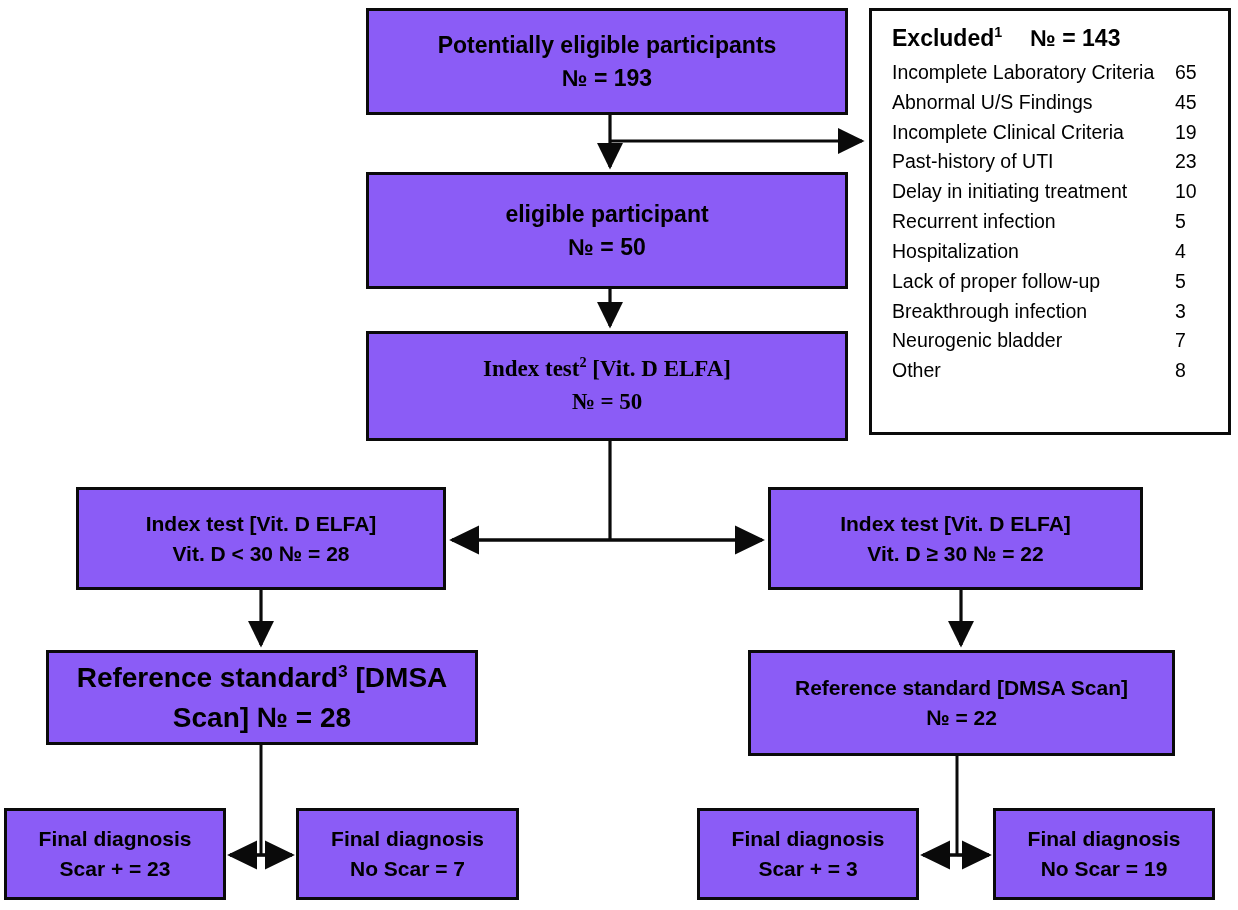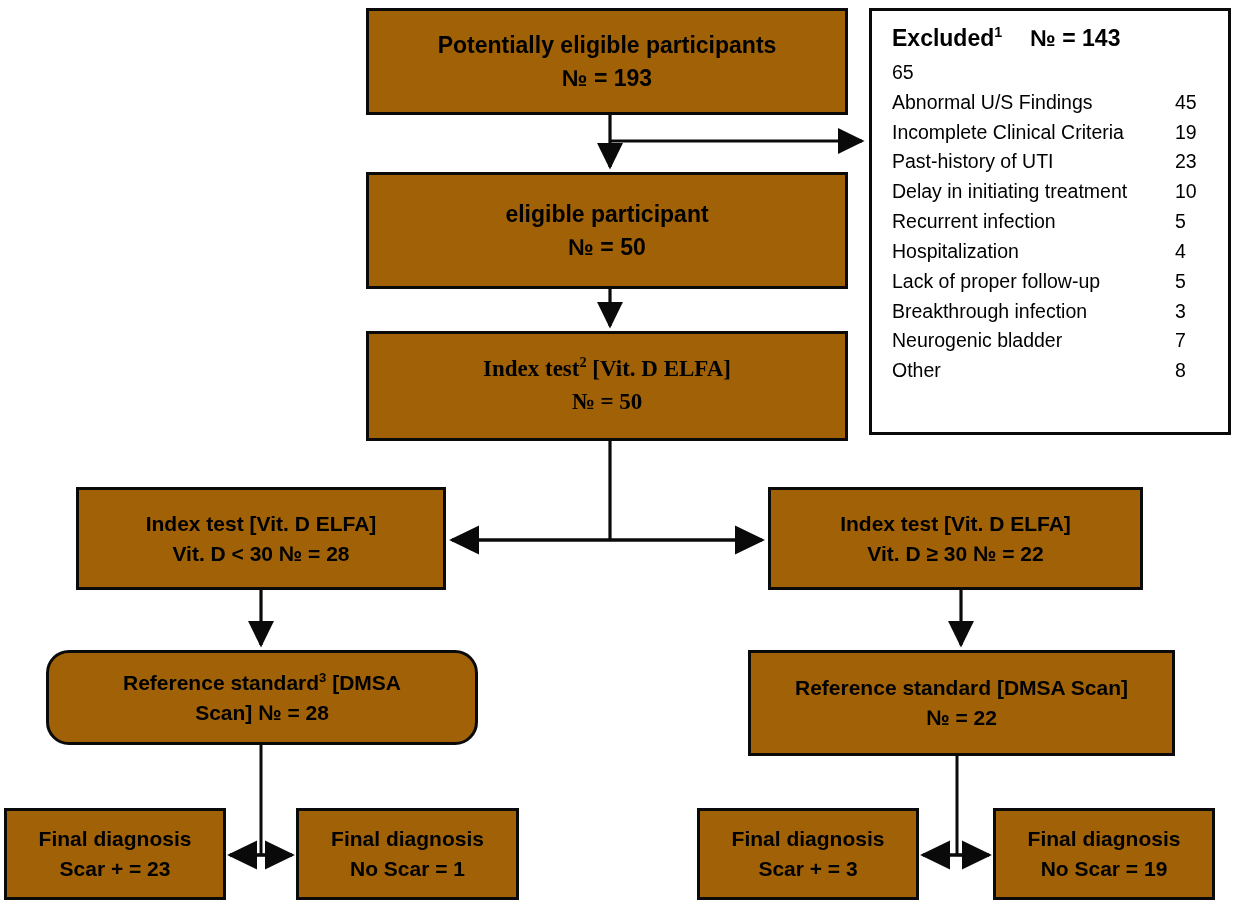--- a/index.html
+++ b/index.html
@@ -20,21 +20,21 @@
     left: 0;
     top: 0;
     width: 1238px;
     height: 910px;
     pointer-events: none;
   }
   .node {
     position: absolute;
     box-sizing: border-box;
     border: 3px solid #0a0a0a;
-    background: #a16207;
+    background: #8b5cf6;
     display: flex;
     flex-direction: column;
     align-items: center;
     justify-content: center;
     text-align: center;
     font-weight: bold;
     color: #000000;
     line-height: 1.42;
     z-index: 2;
   }
@@ -49,21 +49,21 @@
   }
 
   
   #node-potentially   { left: 366px;  top: 8px;   width: 482px; height: 107px; font-size: 23px; }
   #node-eligible      { left: 366px;  top: 172px; width: 482px; height: 117px; font-size: 23px; }
   #node-indextest     { left: 366px;  top: 331px; width: 482px; height: 110px; font-size: 23px; font-family: Liberation Serif, serif; }
 
   #node-index-left    { left: 76px;   top: 487px; width: 370px; height: 103px; font-size: 21px; }
   #node-index-right   { left: 768px;  top: 487px; width: 375px; height: 103px; font-size: 21px; }
 
-  #node-ref-left      { left: 46px;   top: 650px; width: 432px; height: 95px; font-size: 21px; border-radius: 23px; }
+  #node-ref-left      { left: 46px;   top: 650px; width: 432px; height: 95px; font-size: 28px; }
   #node-ref-right     { left: 748px;  top: 650px; width: 427px; height: 106px; font-size: 21px; }
 
   #node-fd-scar-left  { left: 4px;    top: 808px; width: 222px; height: 92px; font-size: 21px; }
   #node-fd-noscar-left{ left: 296px;  top: 808px; width: 223px; height: 92px; font-size: 21px; }
   #node-fd-scar-right { left: 697px;  top: 808px; width: 222px; height: 92px; font-size: 21px; }
   #node-fd-noscar-rt  { left: 993px;  top: 808px; width: 222px; height: 92px; font-size: 21px; }
 
   
   #node-excluded {
     position: absolute;
@@ -172,40 +172,41 @@
     <span class="line">№ = 22</span>
   </div>
 
   <div class="node" id="node-fd-scar-left">
     <span class="line">Final diagnosis</span>
     <span class="line">Scar + = 23</span>
   </div>
 
   <div class="node" id="node-fd-noscar-left">
     <span class="line">Final diagnosis</span>
-    <span class="line">No Scar = 1</span>
+    <span class="line">No Scar = 7</span>
   </div>
 
   <div class="node" id="node-fd-scar-right">
     <span class="line">Final diagnosis</span>
     <span class="line">Scar + = 3</span>
   </div>
 
   <div class="node" id="node-fd-noscar-rt">
     <span class="line">Final diagnosis</span>
     <span class="line">No Scar = 19</span>
   </div>
 
   <div id="node-excluded">
     <div id="excluded-header">
       <span class="ex-label"><span>Excluded</span><sup>1</sup></span>
       <span>№ = 143</span>
     </div>
     <div id="excluded-rows">
         <div class="ex-row">
+          <span class="ex-reason">Incomplete Laboratory Criteria</span>
           <span class="ex-count">65</span>
         </div>
         <div class="ex-row">
           <span class="ex-reason">Abnormal U/S Findings</span>
           <span class="ex-count">45</span>
         </div>
         <div class="ex-row">
           <span class="ex-reason">Incomplete Clinical Criteria</span>
           <span class="ex-count">19</span>
         </div>

